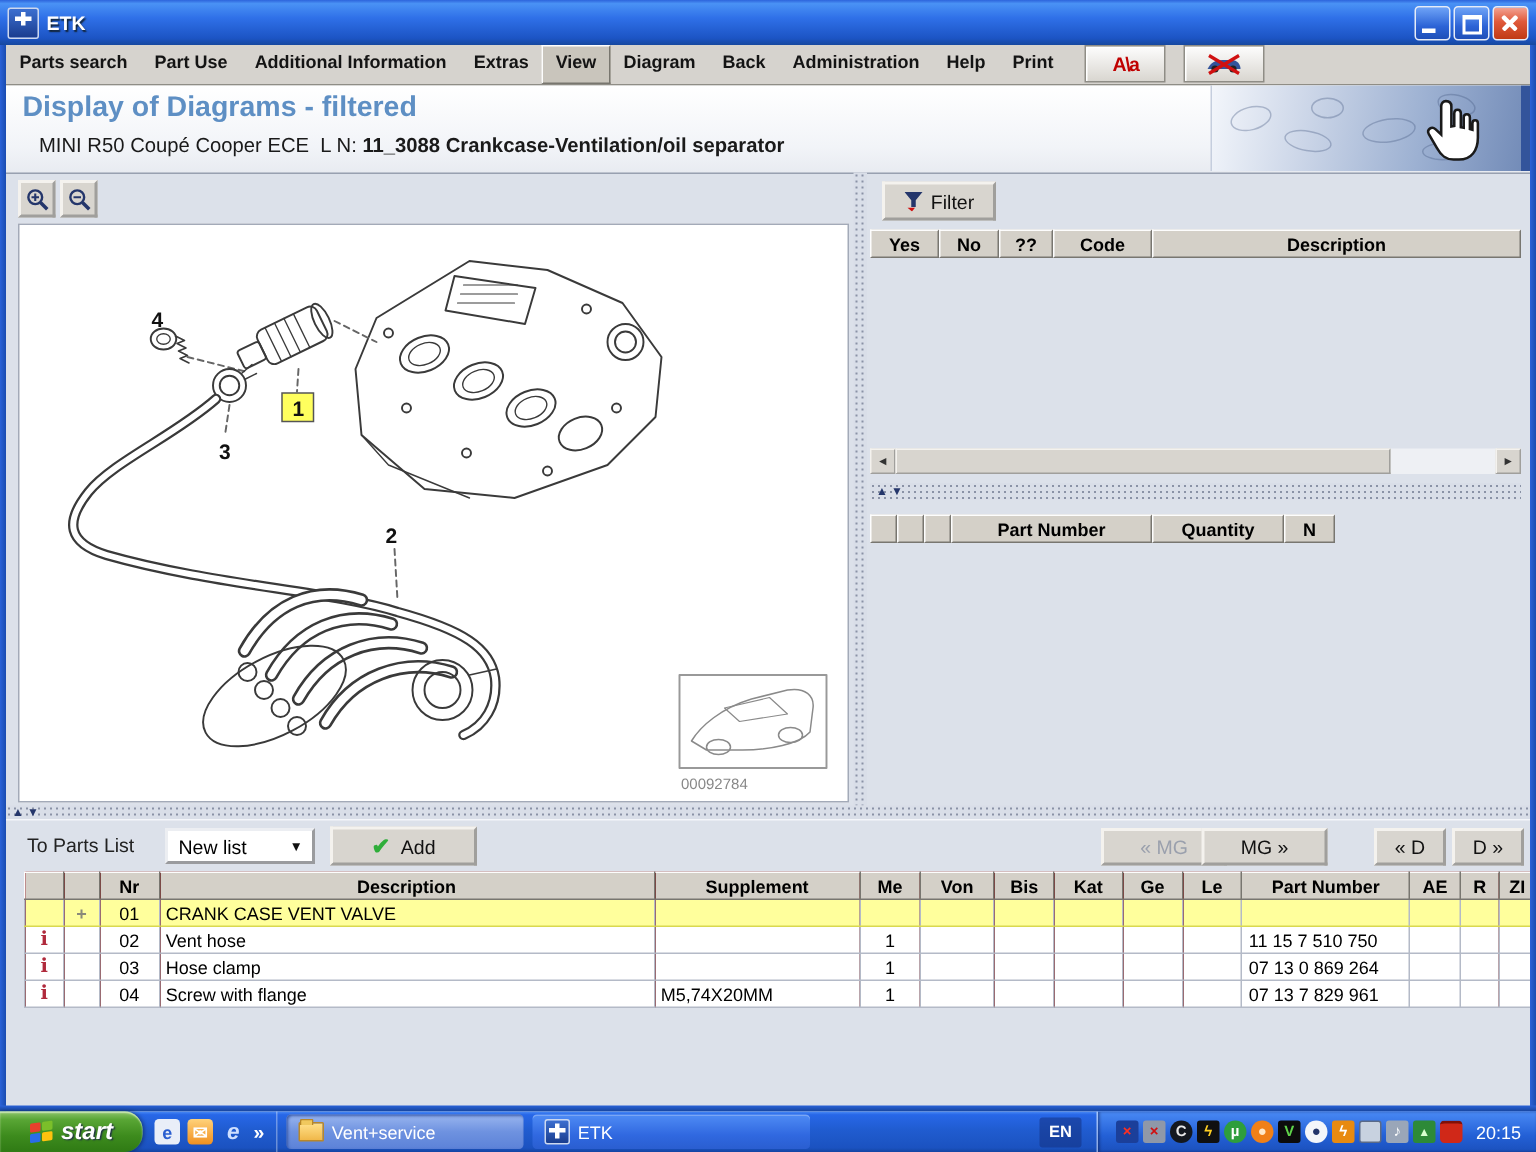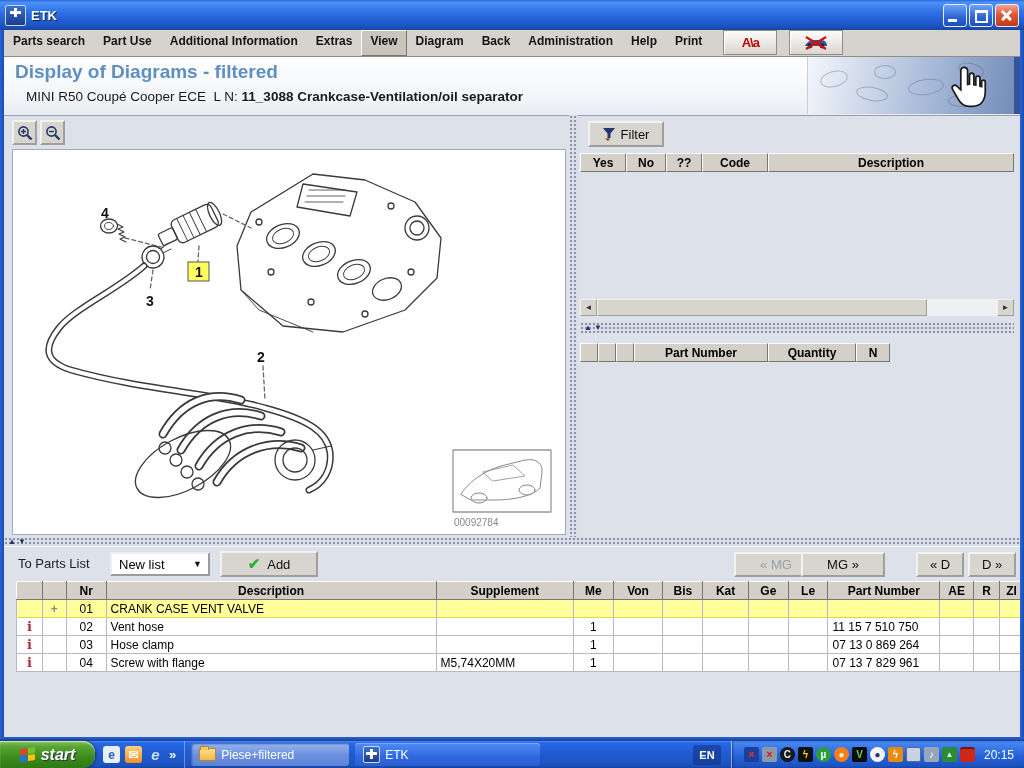--- a/index.html
+++ b/index.html
@@ -468,21 +468,21 @@
       <span>start</span>
     </div>
     <div class="ql">
       <span class="qli" style="background:#e9eef8;color:#2a5ed0;">e</span>
       <span class="qli" style="background:linear-gradient(#ffd27a,#f09020);color:#fff;">✉</span>
       <span class="qli" style="background:transparent;color:#cfe0ff;font-style:italic;font-size:15px;">e</span>
       <span class="more">»</span>
     </div>
     <div class="task active">
       <span class="folder"></span>
-      <span>Piese+filtered</span>
+      <span>Vent+service</span>
     </div>
     <div class="task idle">
       <span class="mini-etk"></span>
       <span>ETK</span>
     </div>
     <div class="lang">
         <span>EN</span>
       </div>
     <div class="tray">
       <span class="ti" style="background:#1b3f9a;color:#ff3020;">×</span>

